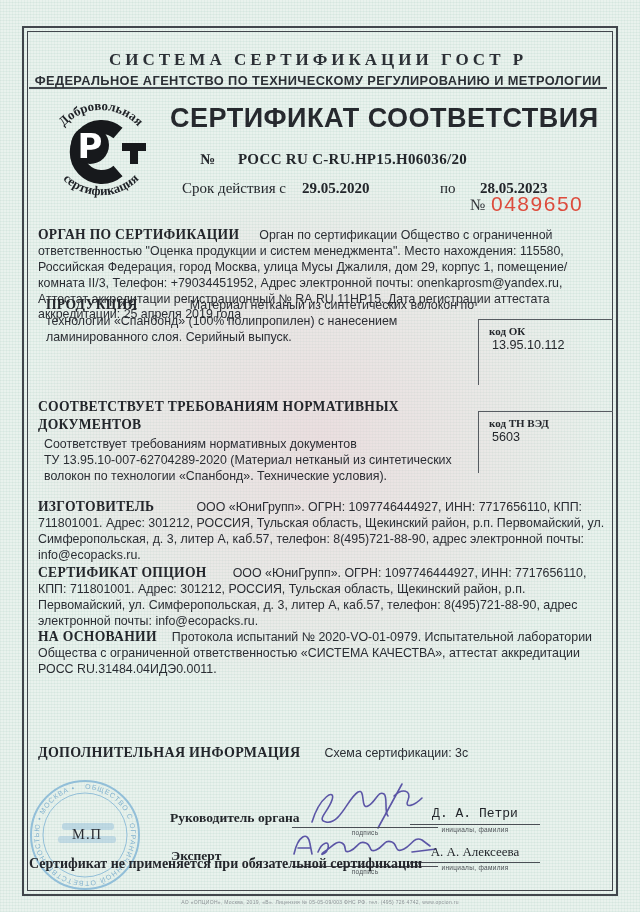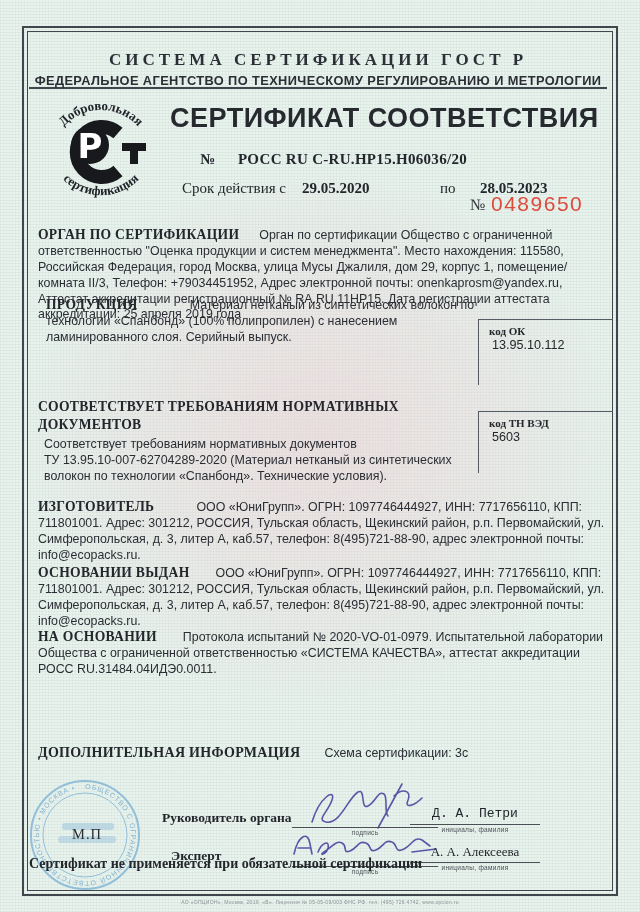--- a/index.html
+++ b/index.html
@@ -132,25 +132,25 @@
   <div class="codebox" style="left:478px; top:411px; width:116px; height:56px;">
     <div class="cb-label">код ТН ВЭД</div>
     <div class="cb-value">5603</div>
   </div>
 
   <div class="sec" style="left:38px; top:498px; width:568px;">
     <b class="lab" style="margin-right:42px;">ИЗГОТОВИТЕЛЬ</b><span>ООО «ЮниГрупп». ОГРН: 1097746444927, ИНН: 7717656110, КПП: 711801001. Адрес: 301212, РОССИЯ, Тульская область, Щекинский район, р.п. Первомайский, ул. Симферопольская, д. 3, литер А, каб.57, телефон: 8(495)721-88-90, адрес электронной почты: info@ecopacks.ru.</span>
   </div>
 
   <div class="sec" style="left:38px; top:564px; width:568px;">
-    <b class="lab" style="margin-right:26px;">ОСНОВАНИИ ВЫДАН</b><span>ООО «ЮниГрупп». ОГРН: 1097746444927, ИНН: 7717656110, КПП: 711801001. Адрес: 301212, РОССИЯ, Тульская область, Щекинский район, р.п. Первомайский, ул. Симферопольская, д. 3, литер А, каб.57, телефон: 8(495)721-88-90, адрес электронной почты: info@ecopacks.ru.</span>
+    <b class="lab" style="margin-right:26px;">СЕРТИФИКАТ ОПЦИОН</b><span>ООО «ЮниГрупп». ОГРН: 1097746444927, ИНН: 7717656110, КПП: 711801001. Адрес: 301212, РОССИЯ, Тульская область, Щекинский район, р.п. Первомайский, ул. Симферопольская, д. 3, литер А, каб.57, телефон: 8(495)721-88-90, адрес электронной почты: info@ecopacks.ru.</span>
   </div>
 
   <div class="sec" style="left:38px; top:628px; width:568px;">
-    <b class="lab" style="margin-right:26px;">НА ОСНОВАНИИ</b><span>Протокола испытаний № 2020-VO-01-0979. Испытательной лаборатории Общества с ограниченной ответственностью «СИСТЕМА КАЧЕСТВА», аттестат аккредитации РОСС RU.31484.04ИДЭ0.0011.</span>
+    <b class="lab" style="margin-right:15px;">НА ОСНОВАНИИ</b><span>Протокола испытаний № 2020-VO-01-0979. Испытательной лаборатории Общества с ограниченной ответственностью «СИСТЕМА КАЧЕСТВА», аттестат аккредитации РОСС RU.31484.04ИДЭ0.0011.</span>
   </div>
 
   <div class="sec" style="left:38px; top:744px; width:568px;">
     <b class="lab" style="margin-right:24px; font-size:14px;">ДОПОЛНИТЕЛЬНАЯ ИНФОРМАЦИЯ</b><span>Схема сертификации: 3с</span>
   </div>
 
   <svg class="abs" style="left:26px; top:776px;" width="118" height="118" viewBox="0 0 118 118" opacity="0.85">
     <defs>
       <path id="stampRing" d="M 59 13 A 46 46 0 1 1 58.9 13"></path>
       <filter id="blurF">
@@ -162,21 +162,21 @@
     <text font-size="7" fill="#74a9cb" letter-spacing="1" filter="url(#blurF)">
       <textPath href="#stampRing">ОБЩЕСТВО С ОГРАНИЧЕННОЙ ОТВЕТСТВЕННОСТЬЮ • МОСКВА •</textPath>
     </text>
     <g filter="url(#blurF)">
       <rect x="36" y="47" width="52" height="7" rx="3" fill="#8fbcd9" opacity="0.55"></rect>
       <rect x="32" y="60" width="58" height="7" rx="3" fill="#8fbcd9" opacity="0.5"></rect>
     </g>
   </svg>
   <div class="mp">М.П</div>
 
-  <div class="sig-role" style="left:162px; top:810px;font-family:Liberation Serif, serif;">Руководитель органа</div>
+  <div class="sig-role" style="left:170px; top:810px;font-family:Liberation Serif, serif;">Руководитель органа</div>
   <svg class="abs" style="left:290px; top:782px;" width="150" height="48" viewBox="0 0 150 48">
     <g fill="none" stroke="#5b55a6" stroke-width="1.6" stroke-linecap="round">
       <path d="M22 40 C 30 14, 46 6, 42 18 C 38 30, 26 38, 36 40 C 50 43, 58 16, 68 10 C 76 6, 70 28, 78 24 C 86 20, 88 8, 94 12 C 98 15, 94 30, 98 34"></path>
       <path d="M112 2 L 88 46"></path>
       <path d="M104 14 C 112 6, 122 8, 118 18 C 114 27, 124 24, 132 16"></path>
     </g>
   </svg>
   <div class="sig-line" style="left:292px; top:827px; width:146px;">
     <div class="sig-caption">подпись</div>
   </div>

